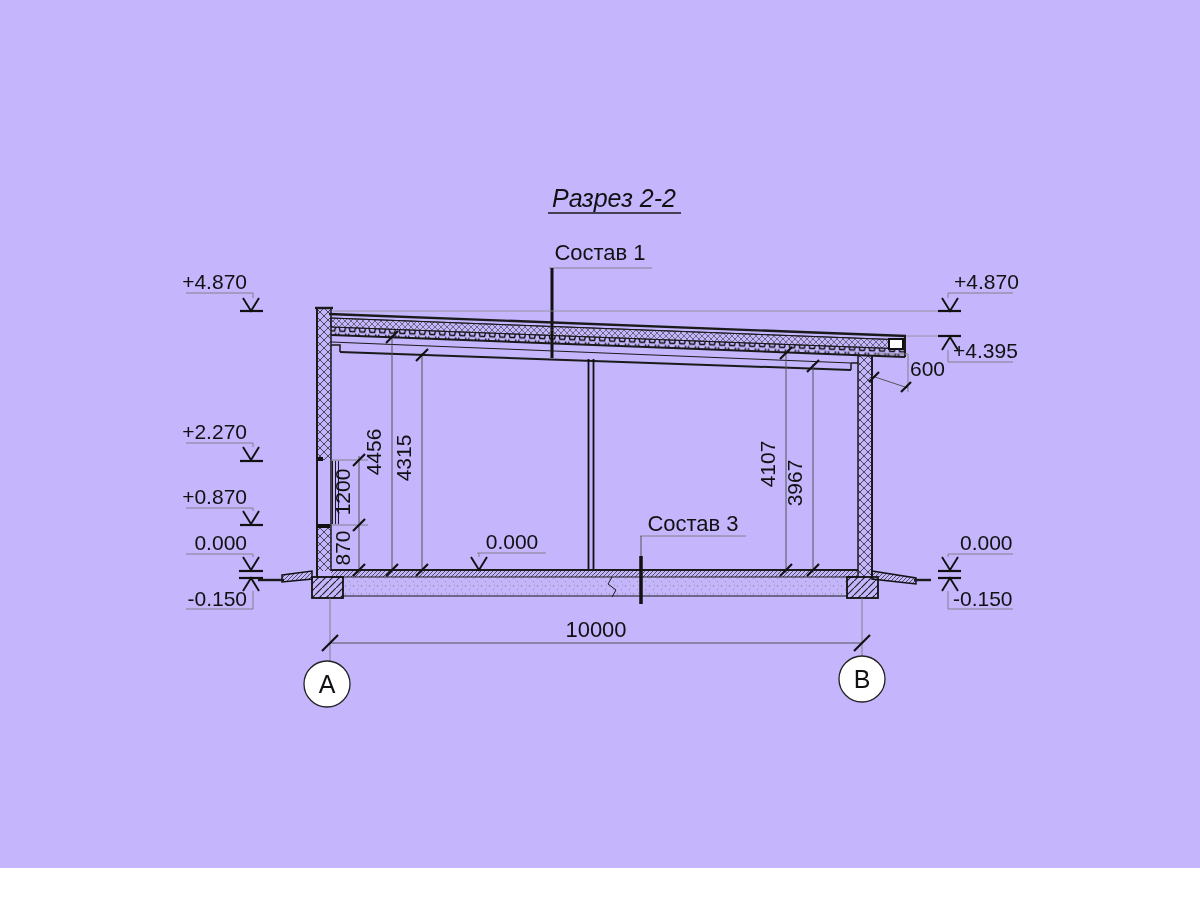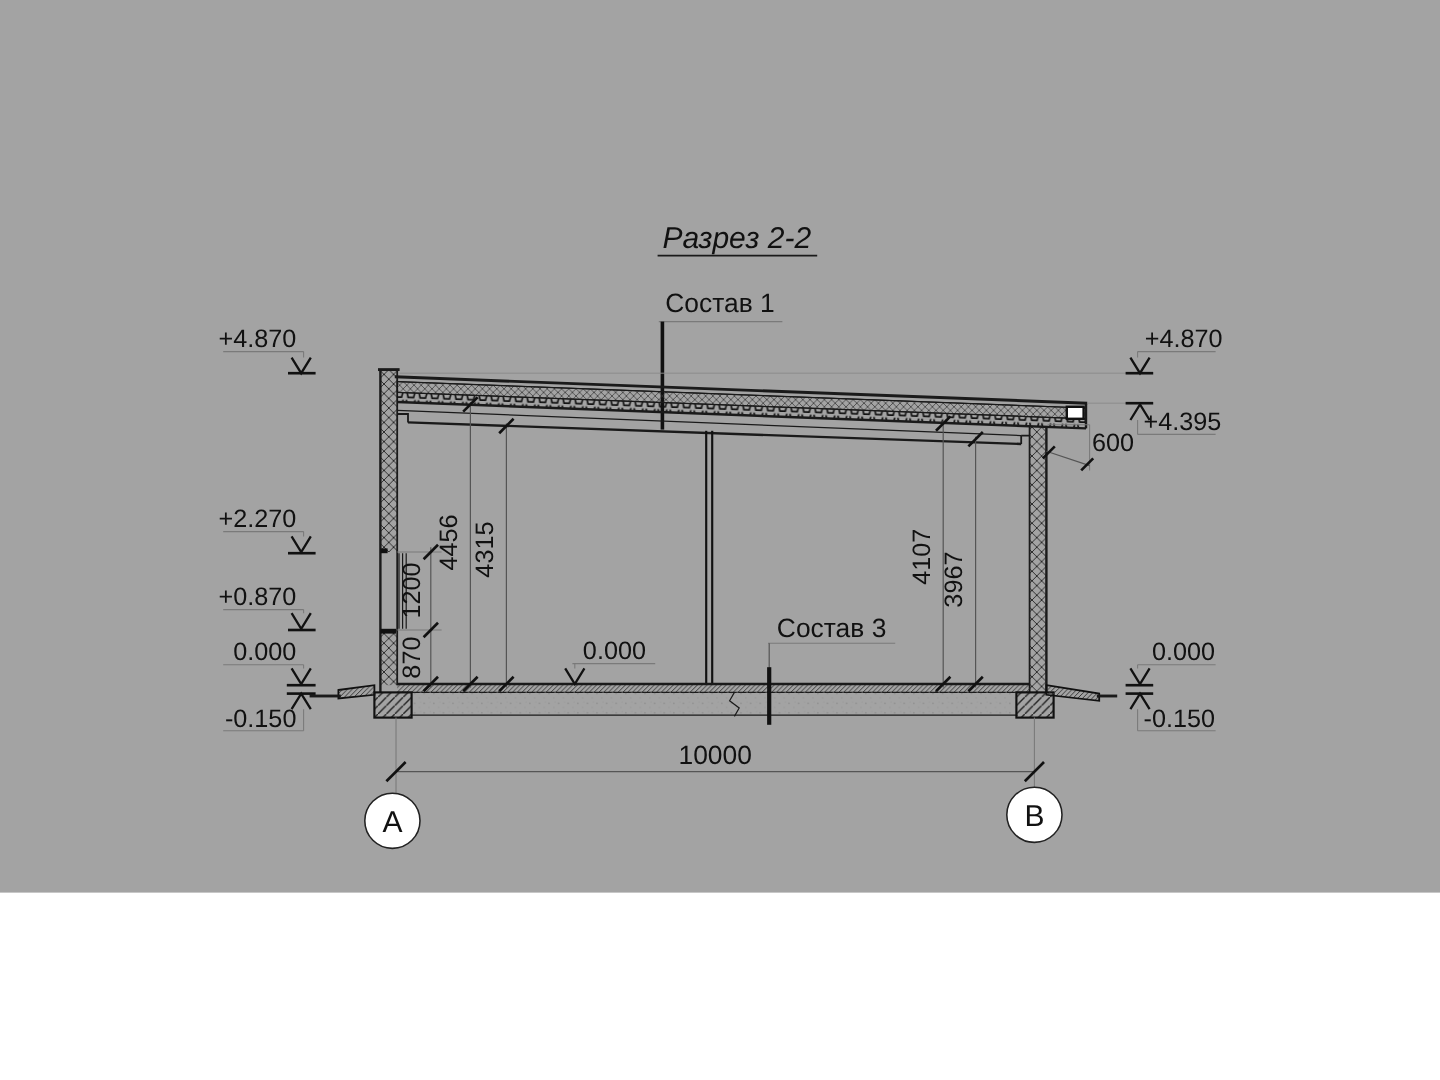--- a/index.html
+++ b/index.html
@@ -1,16 +1,16 @@
 <!DOCTYPE html>
 <html><head>
 <meta charset="utf-8">
 <style>
   html,body{margin:0;padding:0;background:#ffffff;}
-  .page{position:relative;width:1200px;height:744px;background:#a3a3a3;overflow:hidden;}
+  .page{position:relative;width:1200px;height:868px;background:#c4b5fd;overflow:hidden;}
   svg{position:absolute;left:0;top:0;}
   text{font-family:"Liberation Sans","DejaVu Sans",sans-serif;fill:#111;}
   .title-text{font-size:25px;font-style:italic;}
   .label-text{font-size:22px;}
   .elev-text{font-size:21px;}
   .dim-text{font-size:21px;}
   .dim-big{font-size:22px;}
   .axis-text{font-size:25px;}
   .thin{stroke:#7a7a7a;stroke-width:0.9;fill:none;}
   .dimline{stroke:#555;stroke-width:1;fill:none;}

